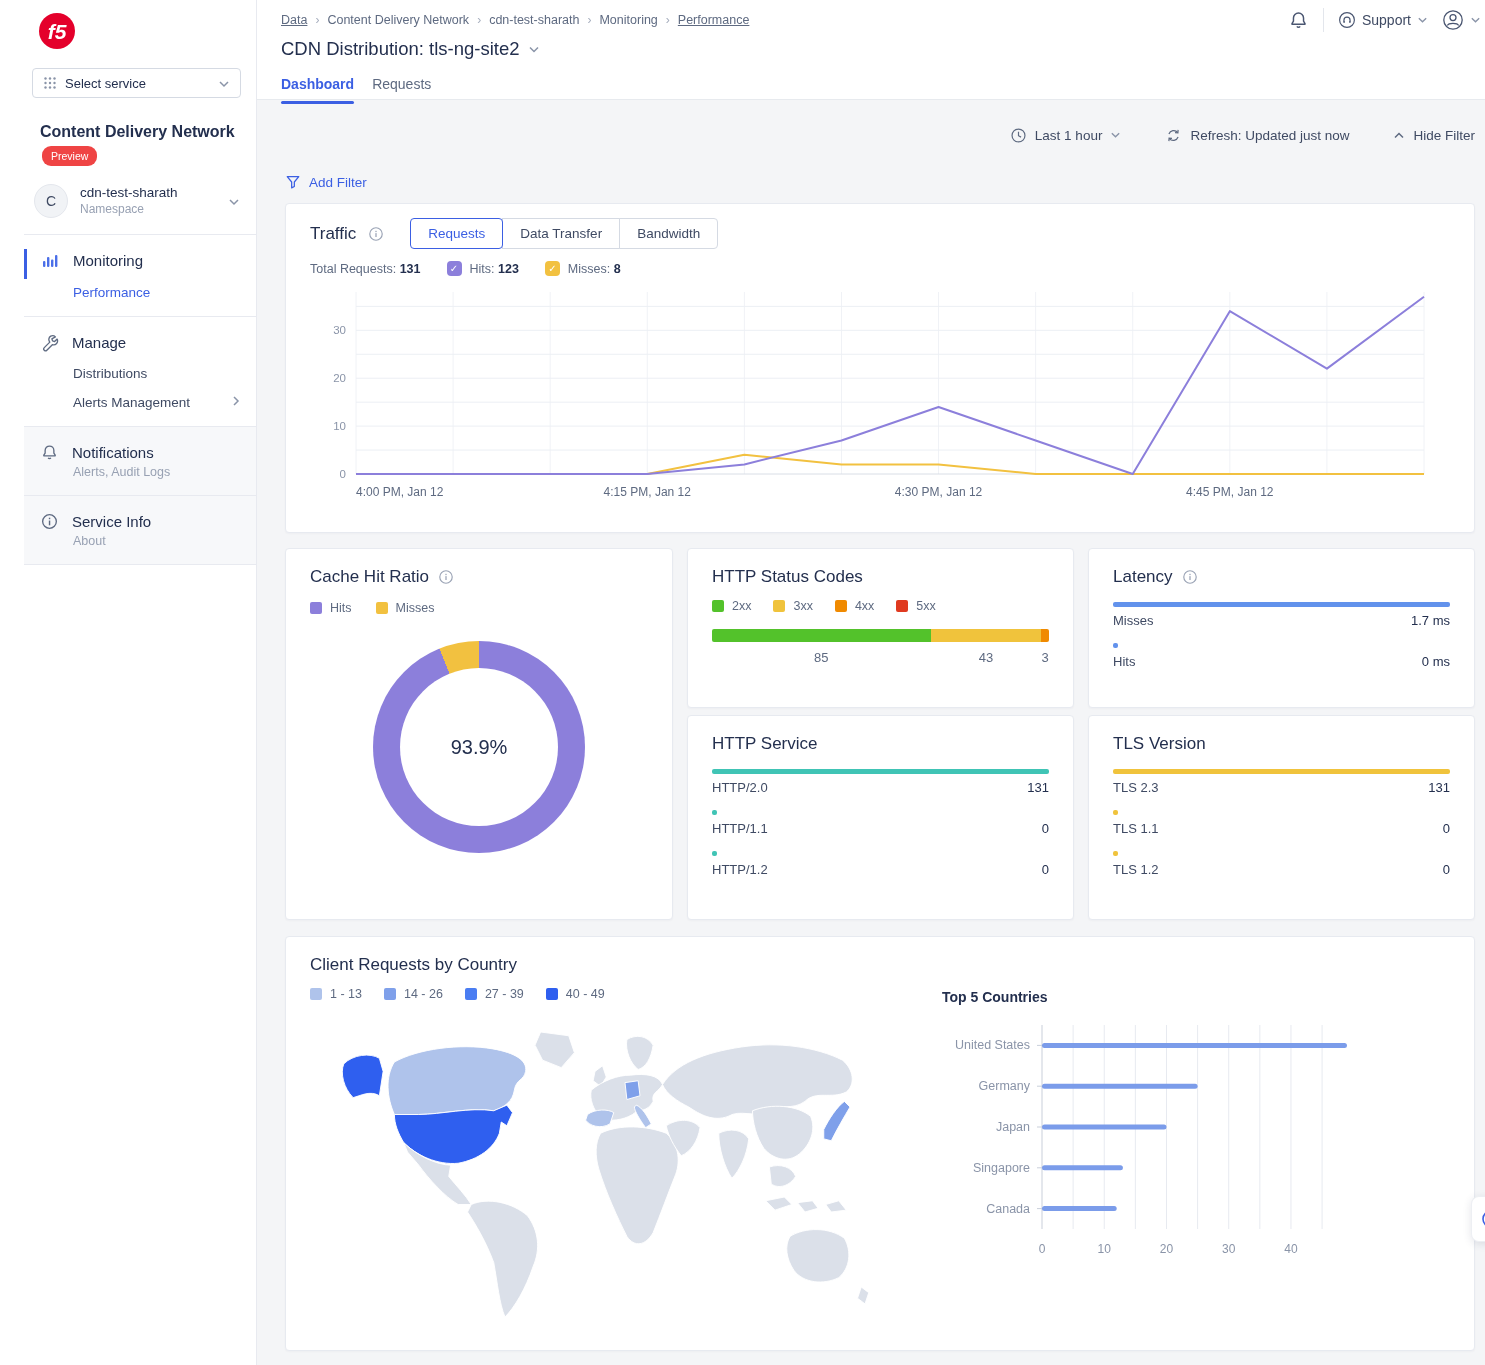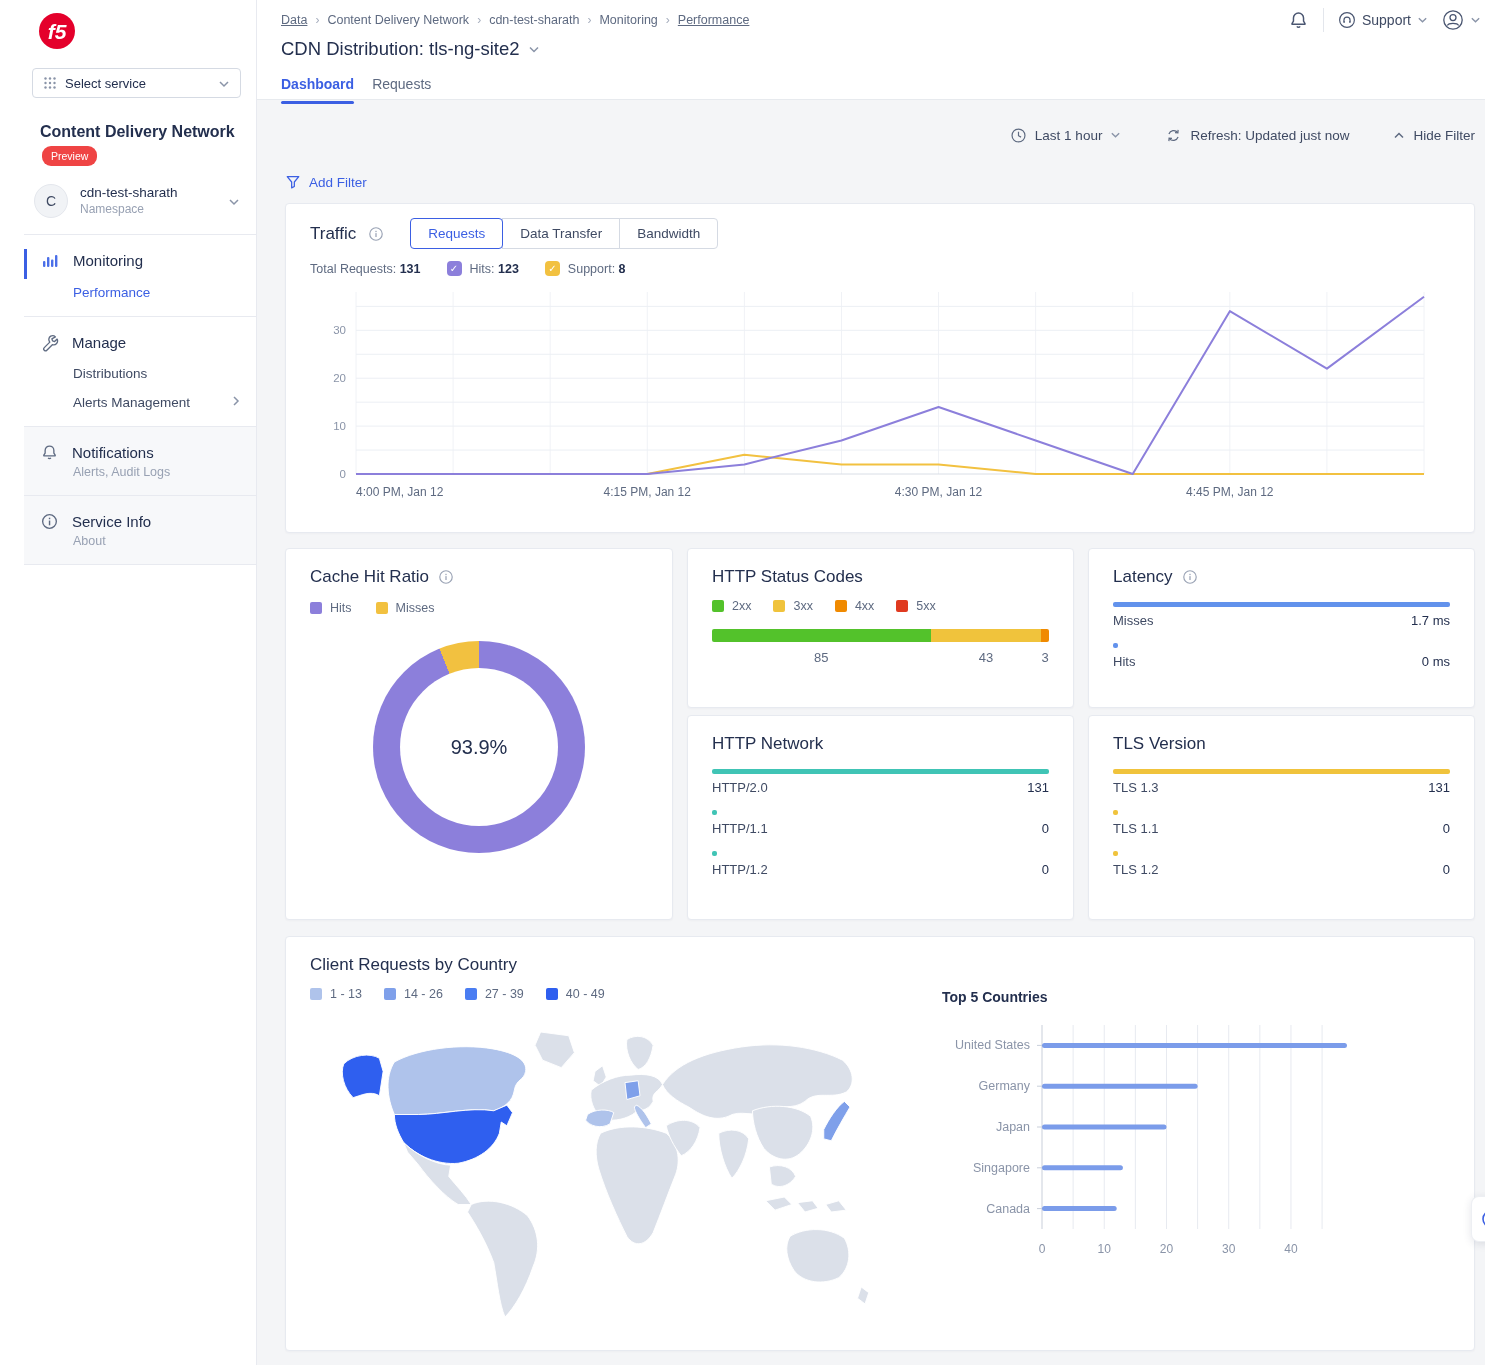--- a/index.html
+++ b/index.html
@@ -350,21 +350,21 @@
           <span>
             <span>Total Requests:</span>
             <b>131</b>
           </span>
           <span class="stat-chk">
             <span class="chkbox" style="background-color: rgb(140, 127, 219);">✓</span>
             <span><span>Hits:</span> <b>123</b></span>
           </span>
           <span class="stat-chk">
             <span class="chkbox" style="background-color: rgb(242, 193, 64);">✓</span>
-            <span><span>Support:</span> <b>8</b></span>
+            <span><span>Misses:</span> <b>8</b></span>
           </span>
         </div>
         <div class="traffic-chart">
           <svg viewBox="0 0 1128 218" width="1128" height="218">
               <line x1="46" y1="8" x2="46" y2="190" stroke="#F0F2F6"></line>
               <line x1="143.0909090909091" y1="8" x2="143.0909090909091" y2="190" stroke="#F0F2F6"></line>
               <line x1="240.1818181818182" y1="8" x2="240.1818181818182" y2="190" stroke="#F0F2F6"></line>
               <line x1="337.27272727272725" y1="8" x2="337.27272727272725" y2="190" stroke="#F0F2F6"></line>
               <line x1="434.3636363636364" y1="8" x2="434.3636363636364" y2="190" stroke="#F0F2F6"></line>
               <line x1="531.4545454545455" y1="8" x2="531.4545454545455" y2="190" stroke="#F0F2F6"></line>
@@ -453,21 +453,21 @@
                   <div style="width: 2.29008%; background: rgb(240, 138, 0);"></div>
                 </div>
               <div class="sb-labels">
                   <div style="width: 64.8855%;">85</div>
                   <div style="width: 32.8244%;">43</div>
                   <div style="width: 2.29008%;">3</div>
                 </div>
             </div>
           </div>
           <div class="card ver-card">
-            <span class="card-title">HTTP Network</span>
+            <span class="card-title">HTTP Service</span>
             <div>
                 <div class="hbar-item">
                   <div class="hbar" style="width: 100%; background: rgb(64, 196, 181);"></div>
                   <div class="hbar-row">
                     <span class="lbl">HTTP/2.0</span>
                     <span class="val">131</span>
                   </div>
                 </div>
                 <div class="hbar-item">
                   <div class="hbar" style="width: 5px; background: rgb(64, 196, 181);"></div>
@@ -513,21 +513,21 @@
                   </div>
                 </div>
               </div>
           </div>
           <div class="card ver-card">
             <span class="card-title">TLS Version</span>
             <div>
                 <div class="hbar-item">
                   <div class="hbar" style="width: 100%; background: rgb(240, 195, 60);"></div>
                   <div class="hbar-row">
-                    <span class="lbl">TLS 1.3</span>
+                    <span class="lbl">TLS 2.3</span>
                     <span class="val">131</span>
                   </div>
                 </div>
                 <div class="hbar-item">
                   <div class="hbar" style="width: 5px; background: rgb(240, 195, 60);"></div>
                   <div class="hbar-row">
                     <span class="lbl">TLS 1.1</span>
                     <span class="val">0</span>
                   </div>
                 </div>

